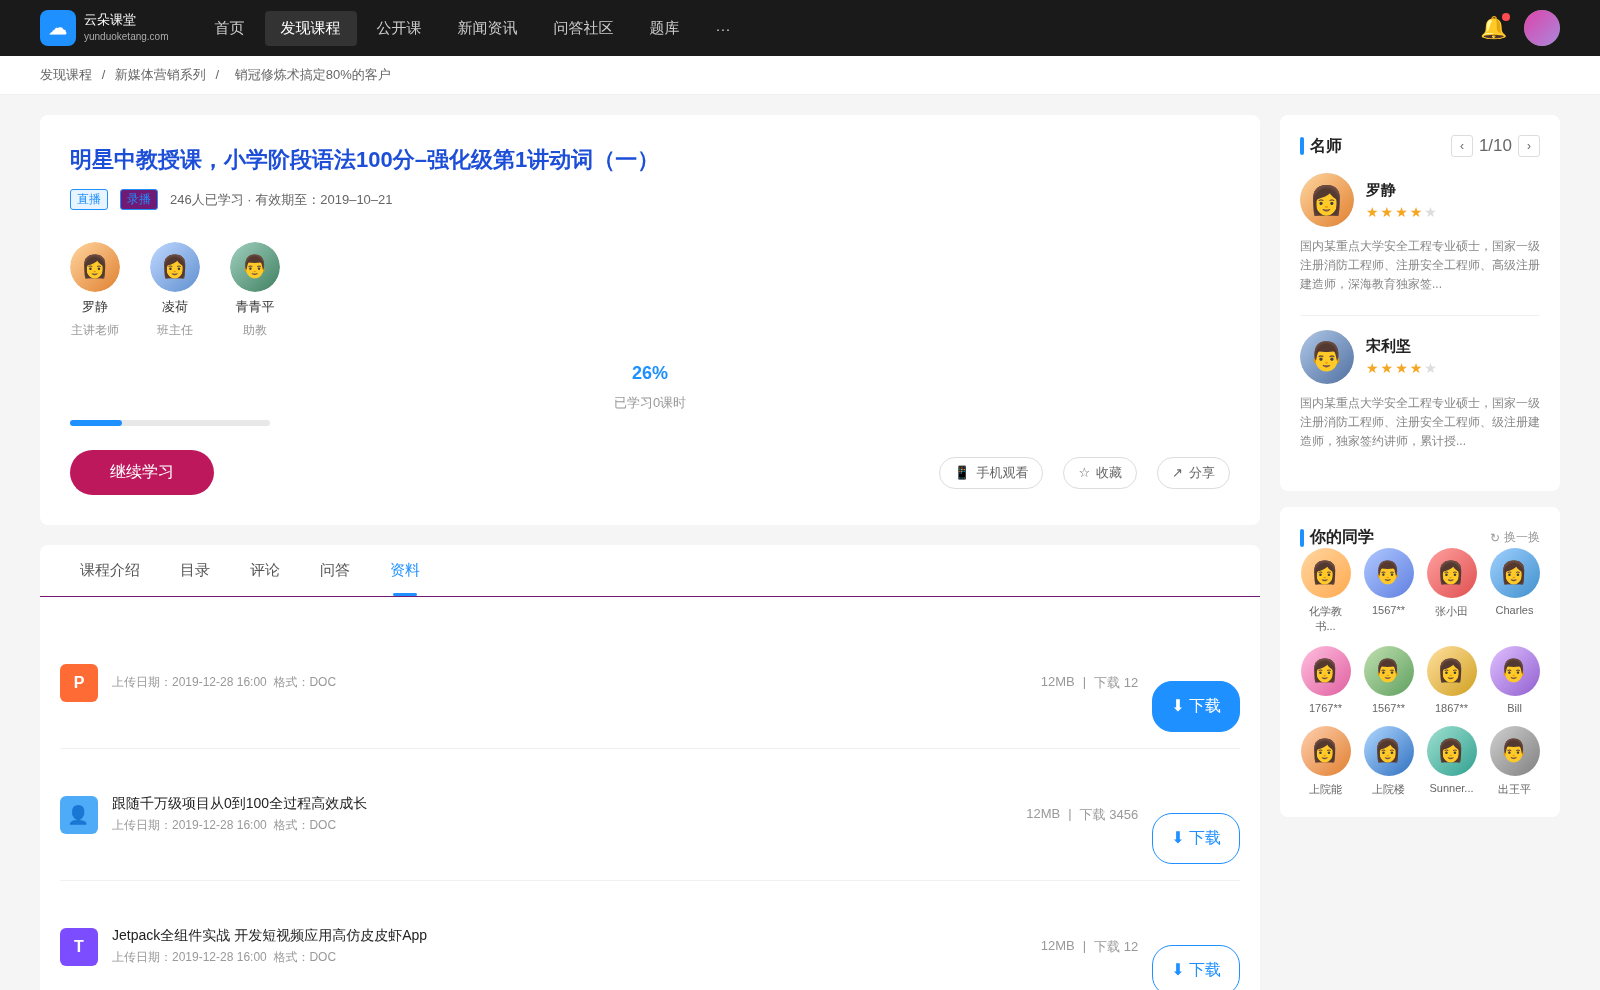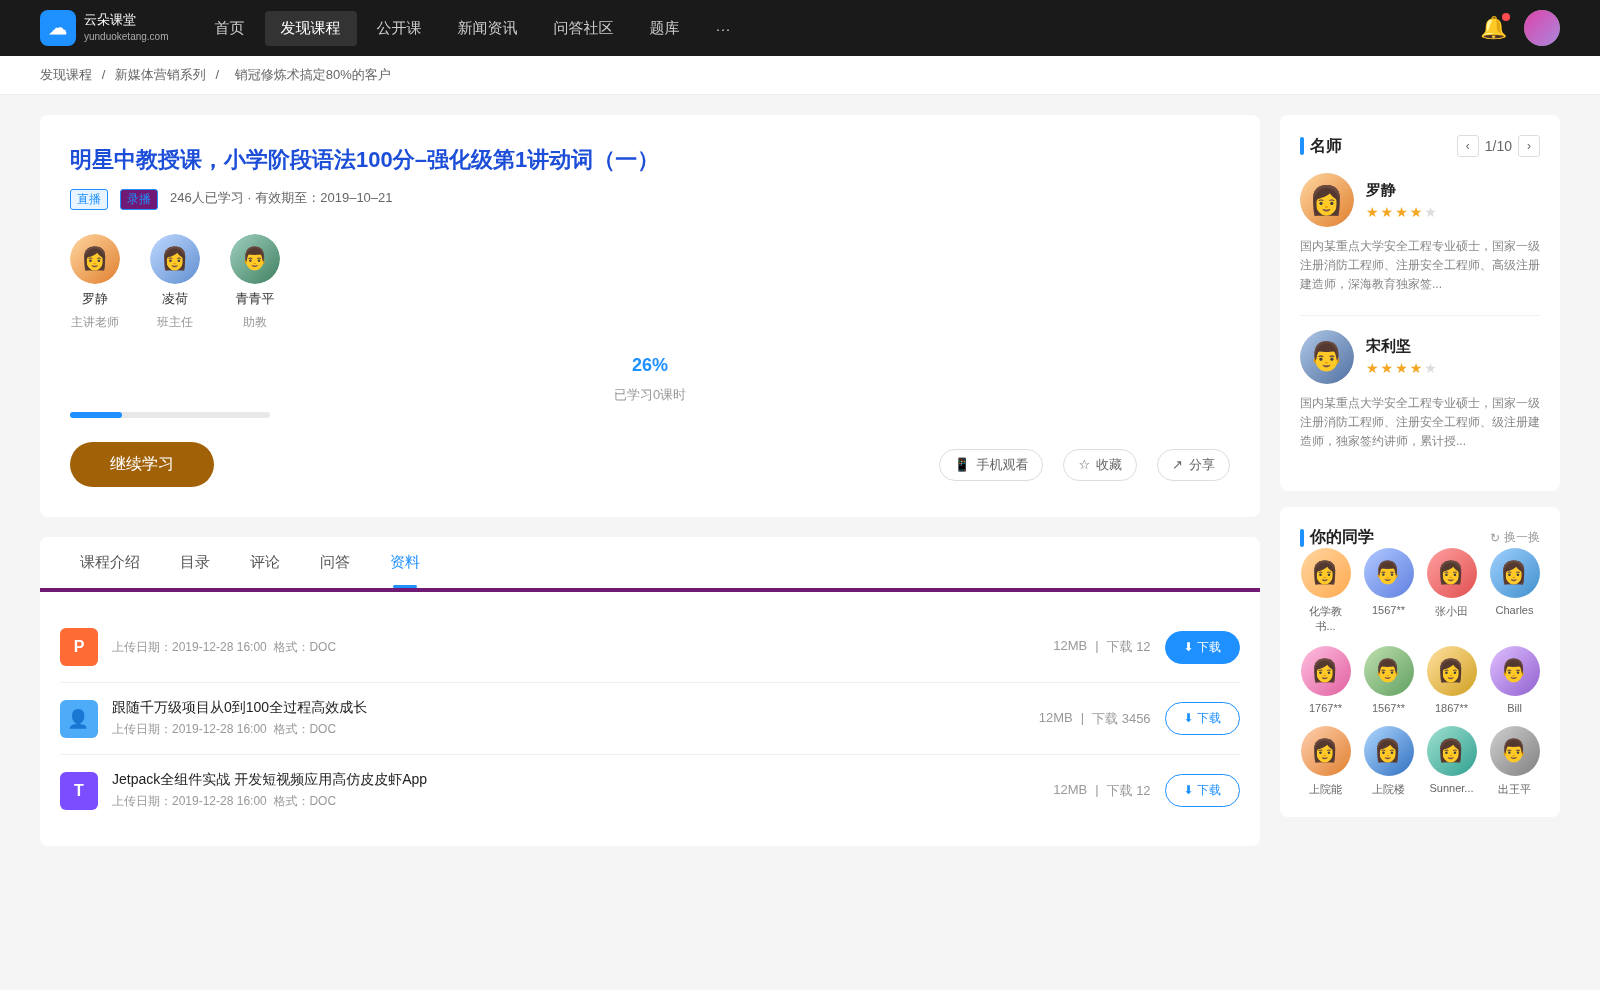--- a/index.html
+++ b/index.html
@@ -25,72 +25,72 @@
     .breadcrumb span { margin: 0 6px; }
 
     
     .main { display: flex; gap: 20px; padding: 20px 40px; max-width: 1600px; }
     .content { flex: 1; min-width: 0; }
     .sidebar { width: 280px; flex-shrink: 0; }
 
     
     .course-card { background: white; border-radius: 8px; padding: 30px; margin-bottom: 20px; }
     .course-title { font-size: 22px; font-weight: bold; color: #1d4ed8; margin-bottom: 14px; }
-    .course-meta { display: flex; gap: 12px; margin-bottom: 24px; }
+    .course-meta { display: flex; align-items: center; gap: 12px; margin-bottom: 32px; }
     .badge { border: 1px solid #1e90ff; color: #1e90ff; padding: 1px 6px; border-radius: 3px; font-size: 12px; }
     .badge.live { background: #e8f4ff; }
     .badge.record { background: #701a75; }
     .course-info { color: #666; font-size: 13px; }
     .teachers { display: flex; gap: 30px; margin-bottom: 24px; }
     .teacher { display: flex; flex-direction: column; align-items: center; gap: 6px; }
     .teacher-avatar { width: 50px; height: 50px; border-radius: 50%; overflow: hidden; }
     .teacher-name { font-size: 13px; font-weight: 500; }
     .teacher-role { font-size: 12px; color: #999; }
     .progress-section { margin-bottom: 24px; }
     .progress-header { display: flex; align-items: center; gap: 10px; margin-bottom: 8px; flex-direction: column; }
     .progress-pct { font-size: 18px; font-weight: bold; color: #1e90ff; }
     .progress-label { font-size: 13px; color: #999; }
     .progress-bar-bg { height: 6px; background: #e8e8e8; border-radius: 3px; width: 200px; }
     .progress-bar-fill { height: 100%; background: #1e90ff; border-radius: 3px; }
     .course-actions { display: flex; align-items: center; gap: 16px; }
-    .btn-continue { background: #a16207; color: white; border: none; border-radius: 24px; padding: 12px 40px; font-size: 16px; cursor: pointer; font-weight: 500; }
+    .btn-continue { background: #be185d; color: white; border: none; border-radius: 24px; padding: 12px 40px; font-size: 16px; cursor: pointer; font-weight: 500; }
     .action-btns { display: flex; gap: 20px; margin-left: auto; }
     .action-btn { display: flex; align-items: center; gap: 6px; color: #666; cursor: pointer; font-size: 13px; border: 1px solid #ddd; border-radius: 20px; padding: 6px 14px; }
 
     
     .tabs-section { background: white; border-radius: 8px; padding: 0; overflow: hidden; }
-    .tabs-header { display: flex; border-bottom: 4px solid #701a75; padding: 0 20px; }
+    .tabs-header { display: flex; border-bottom: 1px solid #701a75; padding: 0 20px; }
     .tab { padding: 16px 20px; cursor: pointer; font-size: 15px; color: #555; position: relative; }
     .tab.active { color: #1e90ff; font-weight: 500; }
     .tab.active::after { content: ''; position: absolute; bottom: 0; left: 50%; transform: translateX(-50%); width: 24px; height: 3px; background: #1e90ff; border-radius: 2px; }
     .tabs-content { padding: 20px; }
 
     
     .resource-item { display: flex; align-items: center; padding: 16px 0; border-bottom: 1px solid #f0f0f0; gap: 14px; }
     .resource-item:last-child { border-bottom: none; }
     .resource-icon { width: 38px; height: 38px; border-radius: 6px; display: flex; align-items: center; justify-content: center; color: white; font-size: 16px; font-weight: bold; flex-shrink: 0; }
     .resource-icon.p { background: #ff6b35; }
     .resource-icon.person { background: #4dabf7; }
     .resource-icon.t { background: #7c4dff; }
     .resource-info { flex: 1; min-width: 0; }
     .resource-name { font-size: 14px; font-weight: 500; color: #222; margin-bottom: 4px; }
     .resource-meta { font-size: 12px; color: #999; }
     .resource-stats { display: flex; align-items: flex-start; gap: 8px; color: #666; font-size: 13px; flex-shrink: 0; }
     .resource-stats span { color: #999; }
-    .btn-download { background: white; color: #1e90ff; border: 1px solid #1e90ff; border-radius: 20px; padding: 7px 18px; font-size: 12px; cursor: pointer; display: flex; align-items: center; gap: 5px; white-space: nowrap; }
+    .btn-download { background: white; color: #1e90ff; border: 1px solid #1e90ff; border-radius: 20px; padding: 14px 18px; font-size: 16px; cursor: pointer; display: flex; align-items: center; gap: 5px; white-space: nowrap; margin-top: 48px; }
     .btn-download.filled { background: #1e90ff; color: white; }
 
     
     .panel { background: white; border-radius: 8px; padding: 20px; margin-bottom: 16px; }
     .panel-header { display: flex; align-items: center; justify-content: space-between; margin-bottom: 16px; }
     .panel-title { display: flex; align-items: center; gap: 6px; font-size: 16px; font-weight: bold; color: #222; }
     .panel-title::before { content: ''; display: inline-block; width: 4px; height: 18px; background: #1e90ff; border-radius: 2px; }
     .panel-nav { display: flex; align-items: center; gap: 6px; }
     .panel-nav-btn { width: 22px; height: 22px; border: 1px solid #ddd; border-radius: 3px; display: flex; align-items: center; justify-content: center; cursor: pointer; font-size: 12px; color: #666; }
-    .panel-nav-info { font-size: 14px; color: #666; }
+    .panel-nav-info { font-size: 17px; color: #666; }
 
     
     .teacher-sidebar { margin-bottom: 20px; }
     .teacher-sidebar-top { display: flex; align-items: center; gap: 12px; margin-bottom: 10px; }
     .teacher-sidebar-avatar { width: 54px; height: 54px; border-radius: 50%; overflow: hidden; background: #e0e0e0; flex-shrink: 0; }
     .teacher-sidebar-name { font-size: 15px; font-weight: bold; color: #222; margin-bottom: 4px; }
     .stars { display: flex; gap: 2px; }
     .star { color: #f5a623; font-size: 14px; }
     .star.empty { color: #ddd; }
     .teacher-sidebar-desc { font-size: 12px; color: #888; line-height: 1.6; }

